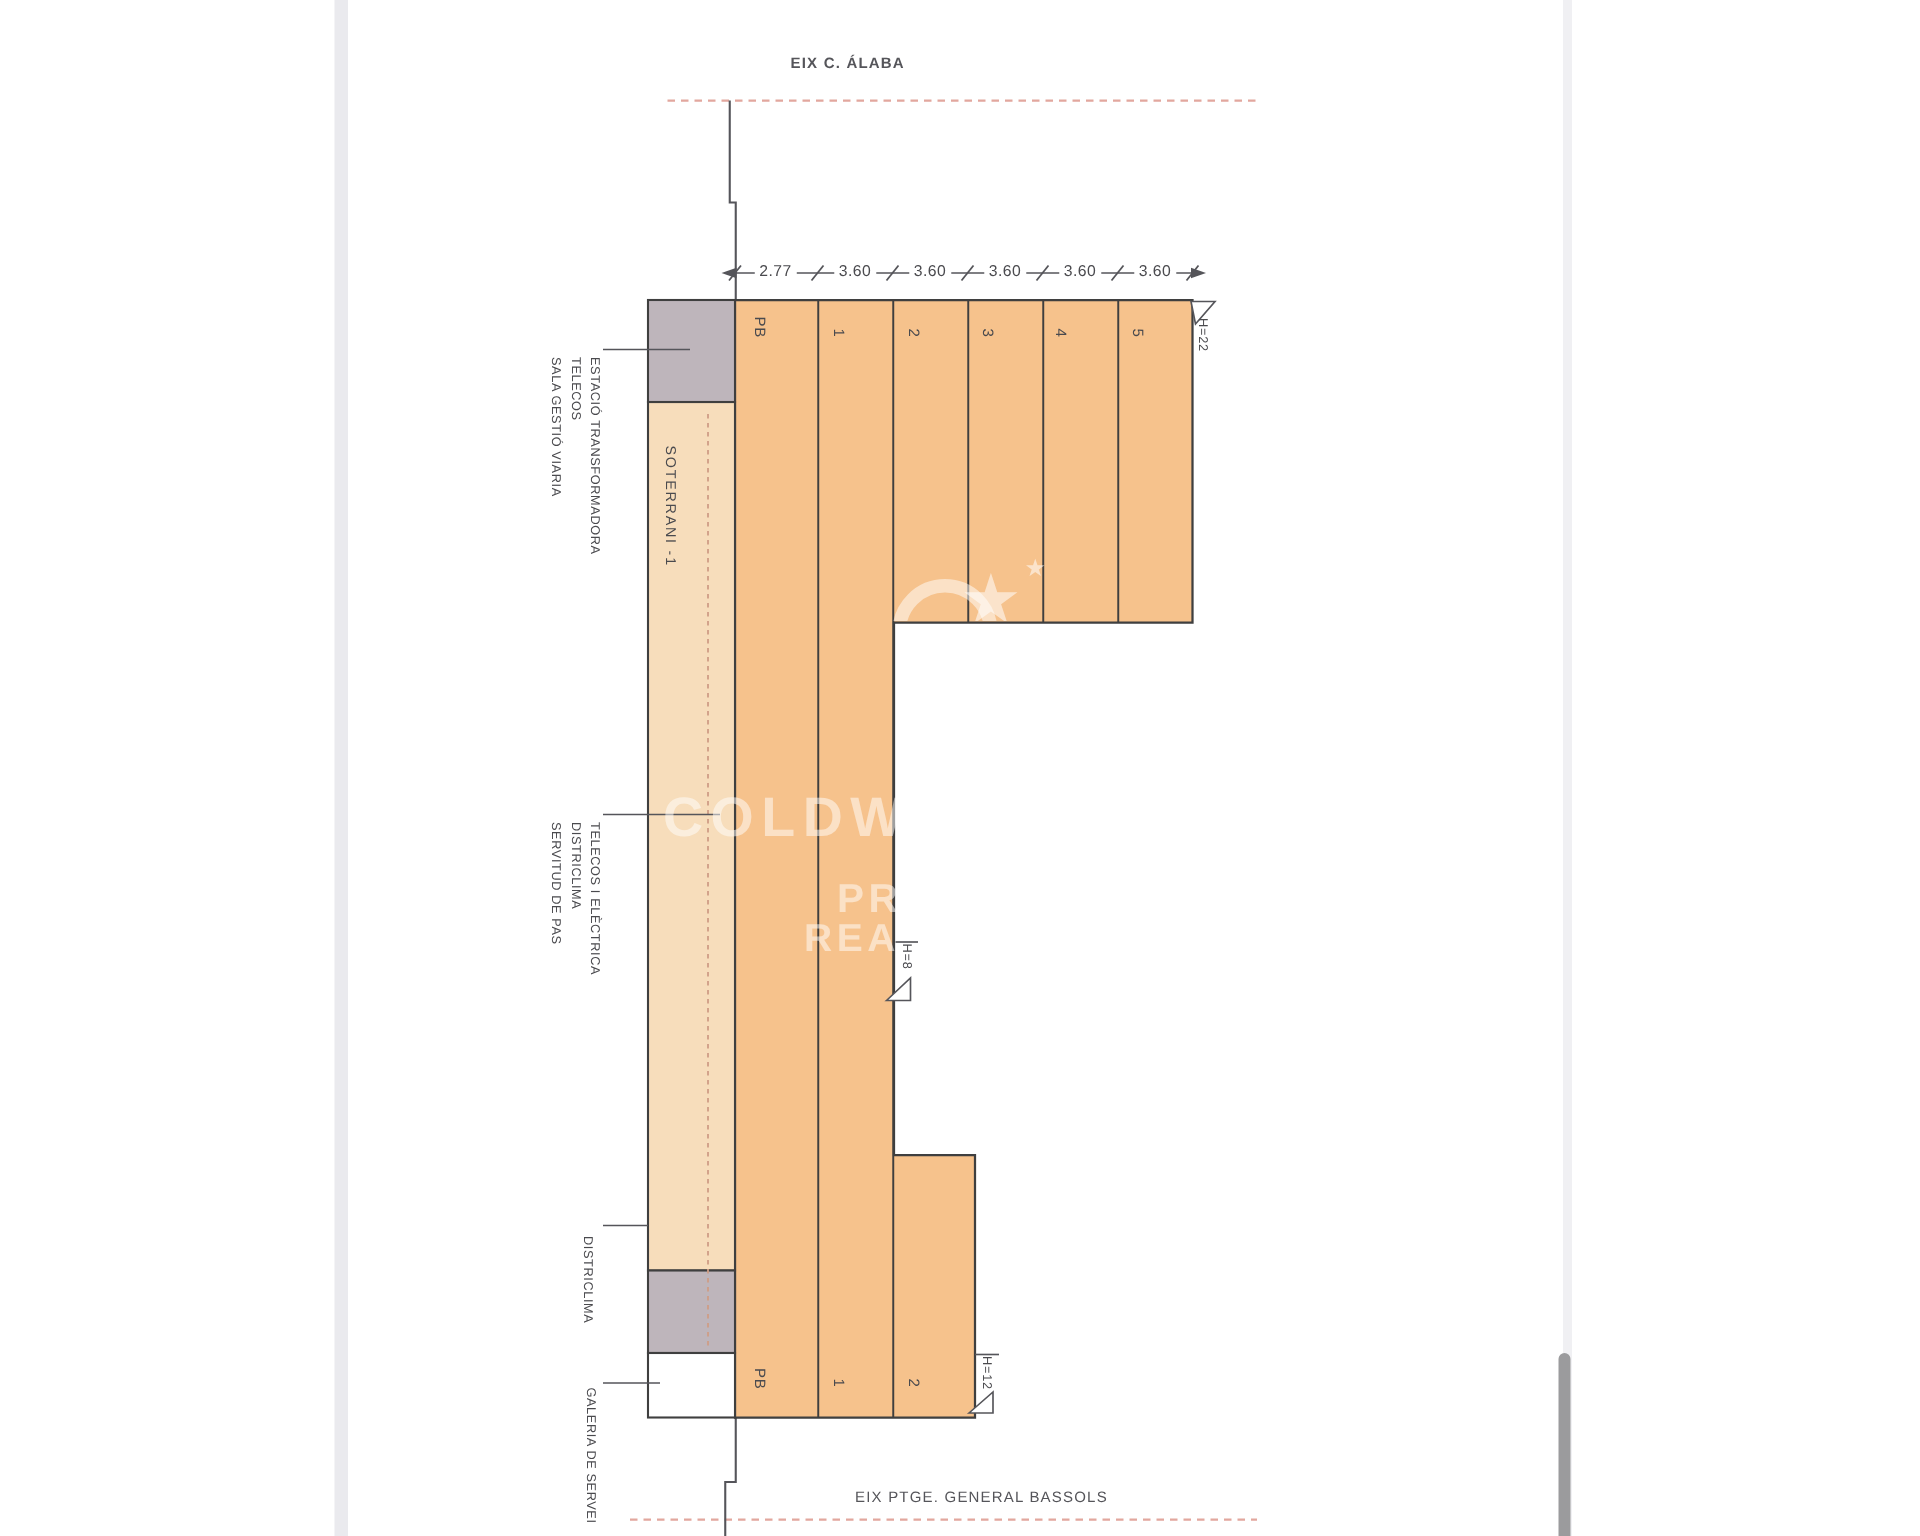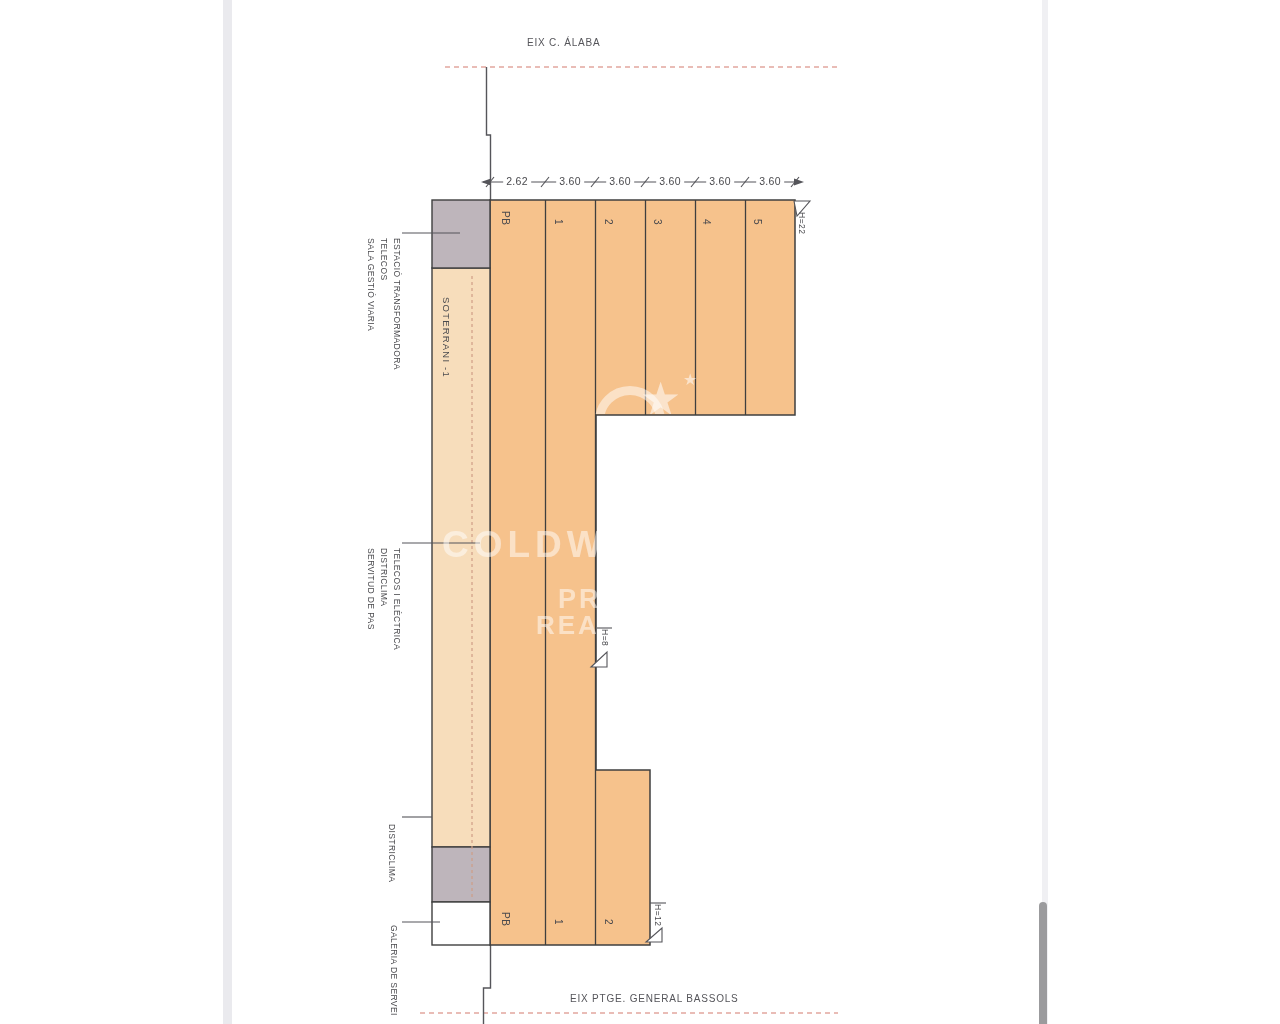--- a/index.html
+++ b/index.html
@@ -82,24 +82,24 @@
     <div class="wm-star" style="left:150px;top:176px;font-size:46px;">★</div>
     <div class="wm-star" style="left:193px;top:172px;font-size:16px;">★</div>
   </div>
 
   <div class="wm-clip" style="left:432px;top:500px;width:166px;height:150px;">
     <div class="wm-text" style="left:10px;top:24px;font-size:37px;letter-spacing:5px;">COLDWE</div>
     <div class="wm-text" style="left:126px;top:84px;font-size:27px;letter-spacing:3px;">PR</div>
     <div class="wm-text" style="left:104px;top:110px;font-size:26px;letter-spacing:3px;">REA</div>
   </div>
 
-  <div class="axis-label" style="left:527px;top:37px;">EIX C. ÁLABA</div>
+  <div class="axis-label" style="left:527px;top:37px;font-weight:bold;">EIX C. ÁLABA</div>
   <div class="axis-label" style="left:570px;top:993px;text-align:right;">EIX PTGE. GENERAL BASSOLS</div>
 
-  <div class="dim" style="left:517px;">2.62</div>
+  <div class="dim" style="left:517px;">2.77</div>
   <div class="dim" style="left:570px;">3.60</div>
   <div class="dim" style="left:620px;">3.60</div>
   <div class="dim" style="left:670px;">3.60</div>
   <div class="dim" style="left:720px;">3.60</div>
   <div class="dim" style="left:770px;">3.60</div>
 
   <div class="lbl vtext collbl" style="left:500px;top:211px;">PB</div>
   <div class="lbl vtext collbl" style="left:553px;top:219px;">1</div>
   <div class="lbl vtext collbl" style="left:603px;top:219px;">2</div>
   <div class="lbl vtext collbl" style="left:652px;top:219px;">3</div>

